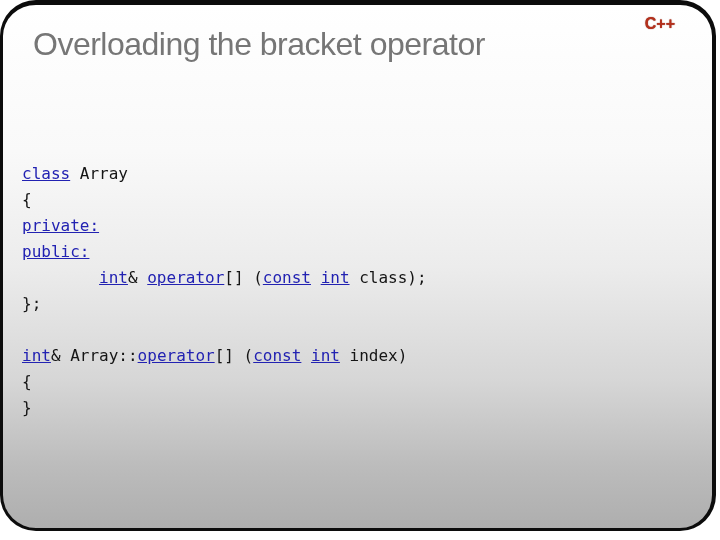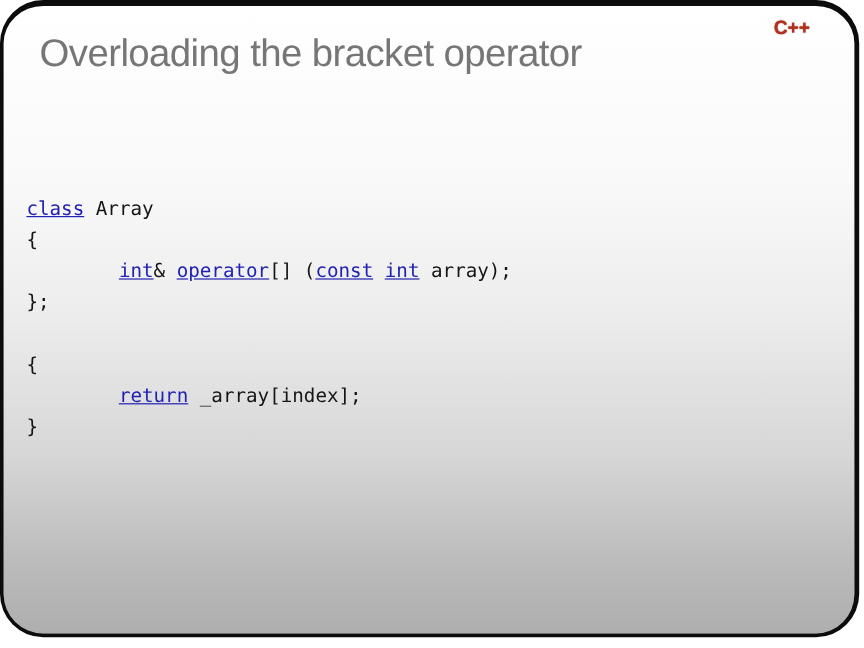--- a/index.html
+++ b/index.html
@@ -77,20 +77,22 @@
 </head>
 <body>
 
 <div class="slide">
   <div class="frame"></div>
   <div class="title">Overloading the bracket operator</div>
   <div class="logo">C++</div>
   <div class="code">
       <div class="code-line"><span class="kw">class</span><span class="pl"> Array</span></div>
       <div class="code-line"><span class="pl">{</span></div>
-      <div class="code-line"><span class="pl">        </span><span class="kw">int</span><span class="pl">&amp; </span><span class="kw">operator</span><span class="pl">[] (</span><span class="kw">const</span><span class="pl"> </span><span class="kw">int</span><span class="pl"> array);</span></div>
+      <div class="code-line"><span class="kw">private:</span></div>
+      <div class="code-line"><span class="kw">public:</span></div>
+      <div class="code-line"><span class="pl">        </span><span class="kw">int</span><span class="pl">&amp; </span><span class="kw">operator</span><span class="pl">[] (</span><span class="kw">const</span><span class="pl"> </span><span class="kw">int</span><span class="pl"> class);</span></div>
       <div class="code-line"><span class="pl">};</span></div>
       <div class="code-line"></div>
+      <div class="code-line"><span class="kw">int</span><span class="pl">&amp; Array::</span><span class="kw">operator</span><span class="pl">[] (</span><span class="kw">const</span><span class="pl"> </span><span class="kw">int</span><span class="pl"> index)</span></div>
       <div class="code-line"><span class="pl">{</span></div>
-      <div class="code-line"><span class="pl">        </span><span class="kw">return</span><span class="pl"> _array[index];</span></div>
       <div class="code-line"><span class="pl">}</span></div>
     </div>
 </div>
 
 </body></html>

